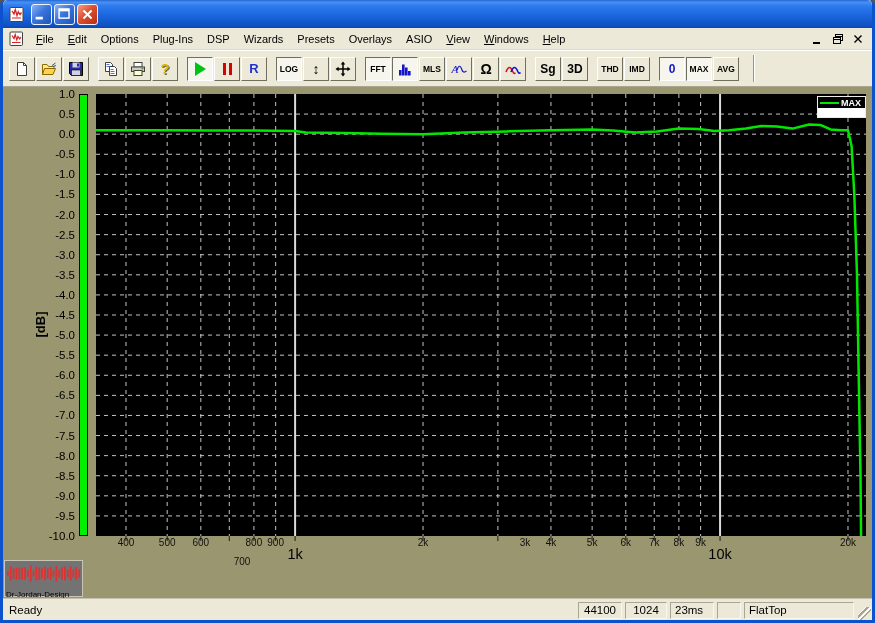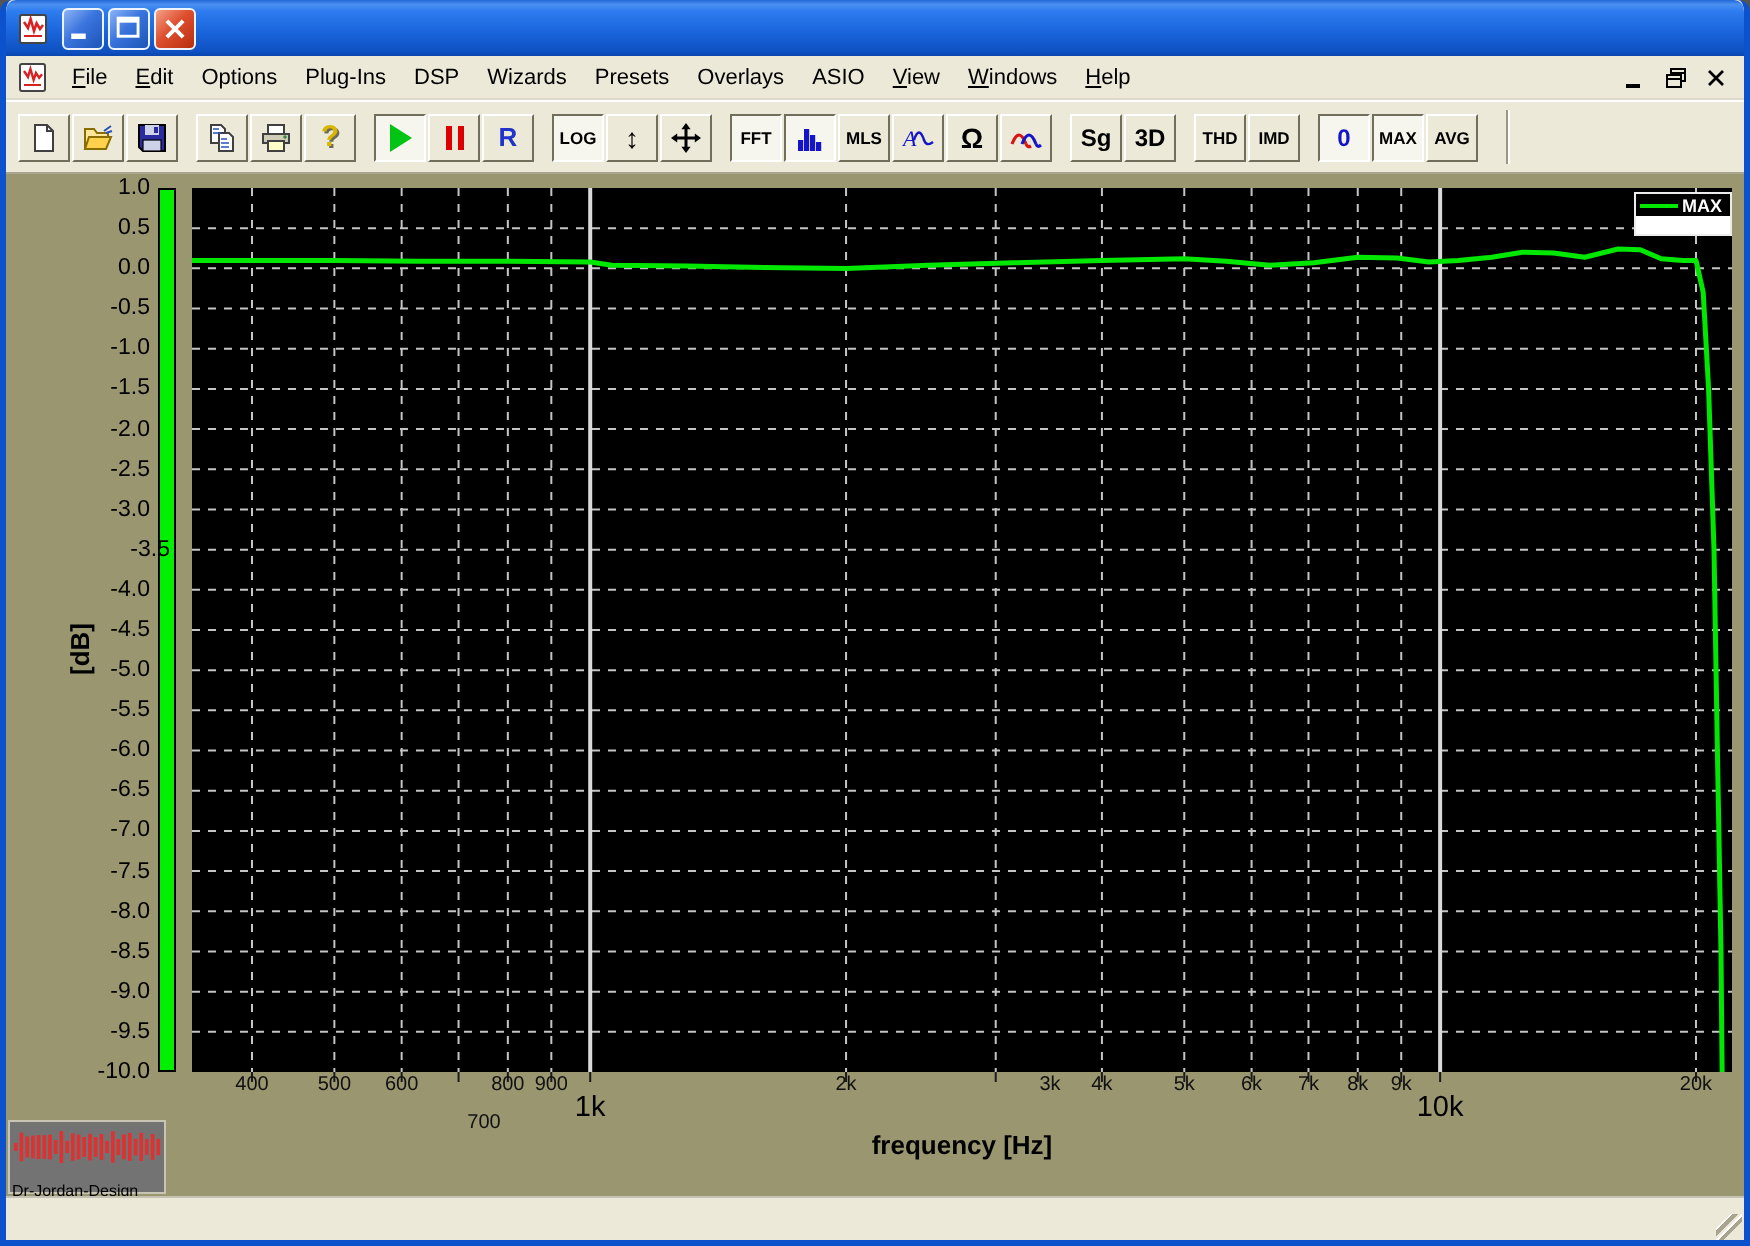--- a/index.html
+++ b/index.html
@@ -305,21 +305,21 @@
     <div id="y-labels">
         <div class="ylabel" style="left: 0px; top: 1px;">1.0</div>
         <div class="ylabel" style="left: 0px; top: 21.0909px;">0.5</div>
         <div class="ylabel" style="left: 0px; top: 41.1818px;">0.0</div>
         <div class="ylabel" style="left: 0px; top: 61.2727px;">-0.5</div>
         <div class="ylabel" style="left: 0px; top: 81.3636px;">-1.0</div>
         <div class="ylabel" style="left: 0px; top: 101.455px;">-1.5</div>
         <div class="ylabel" style="left: 0px; top: 121.545px;">-2.0</div>
         <div class="ylabel" style="left: 0px; top: 141.636px;">-2.5</div>
         <div class="ylabel" style="left: 0px; top: 161.727px;">-3.0</div>
-        <div class="ylabel" style="left: 0px; top: 181.818px; margin-left: 10px;">-3.5</div>
+        <div class="ylabel" style="left: 0px; top: 181.818px;">-3.5</div>
         <div class="ylabel" style="left: 0px; top: 201.909px;">-4.0</div>
         <div class="ylabel" style="left: 0px; top: 222px;">-4.5</div>
         <div class="ylabel" style="left: 0px; top: 242.091px;">-5.0</div>
         <div class="ylabel" style="left: 0px; top: 262.182px;">-5.5</div>
         <div class="ylabel" style="left: 0px; top: 282.273px;">-6.0</div>
         <div class="ylabel" style="left: 0px; top: 302.364px;">-6.5</div>
         <div class="ylabel" style="left: 0px; top: 322.455px;">-7.0</div>
         <div class="ylabel" style="left: 0px; top: 342.545px; padding-left: 20px;">-7.5</div>
         <div class="ylabel" style="left: 0px; top: 362.636px;">-8.0</div>
         <div class="ylabel" style="left: 0px; top: 382.727px;">-8.5</div>
@@ -404,21 +404,20 @@
         <div class="xlabel-minor" style="left: 500px;">3k</div>
         <div class="xlabel-minor" style="left: 525.956px;">4k</div>
         <div class="xlabel-minor" style="left: 567.139px;">5k</div>
         <div class="xlabel-minor" style="left: 600.788px;">6k</div>
         <div class="xlabel-minor" style="left: 629.237px;">7k</div>
         <div class="xlabel-minor" style="left: 653.882px;">8k</div>
         <div class="xlabel-minor" style="left: 675.619px;">9k</div>
         <div class="xlabel-major" style="left: 692.065px;">10k</div>
         <div class="xlabel-minor" style="left: 822.991px;">20k</div>
       </div>
-    <div class="xaxis-title">frequency [Hz]</div>
     <div class="legend">
       <div class="legend-row1">
         <span class="legend-line"></span>
         <span class="legend-label">MAX</span>
       </div>
       <div class="legend-row2"></div>
     </div>
     <div class="logo">
       <svg id="logo-wave" width="77" height="25" viewBox="0 0 77 25">
           <rect x="2.0" y="10.5" width="1.8" height="4.0" fill="#e03030"></rect>
@@ -446,16 +445,24 @@
           <rect x="64.7" y="5.4" width="1.8" height="14.1" fill="#e03030"></rect>
           <rect x="67.5" y="8.6" width="1.8" height="7.8" fill="#e03030"></rect>
           <rect x="70.4" y="6.0" width="1.8" height="12.9" fill="#e03030"></rect>
           <rect x="73.3" y="8.4" width="1.8" height="8.2" fill="#e03030"></rect>
         </svg>
       <div class="logo-text">Dr-Jordan-Design</div>
     </div>
   </div>
 
   <div class="statusbar">
+    <span class="status-ready">Ready</span>
+    <div class="status-fields" id="status-fields">
+        <div class="status-field" style="width: 44px; text-align: center;">44100</div>
+        <div class="status-field" style="width: 42px; text-align: center;">1024</div>
+        <div class="status-field" style="width: 44px; text-align: left;">23ms</div>
+        <div class="status-field" style="width: 24px; text-align: left;"></div>
+        <div class="status-field" style="width: 110px; text-align: left;">FlatTop</div>
+      </div>
     <div class="resize-grip"></div>
   </div>
 
 </div>
 
 </body></html>

